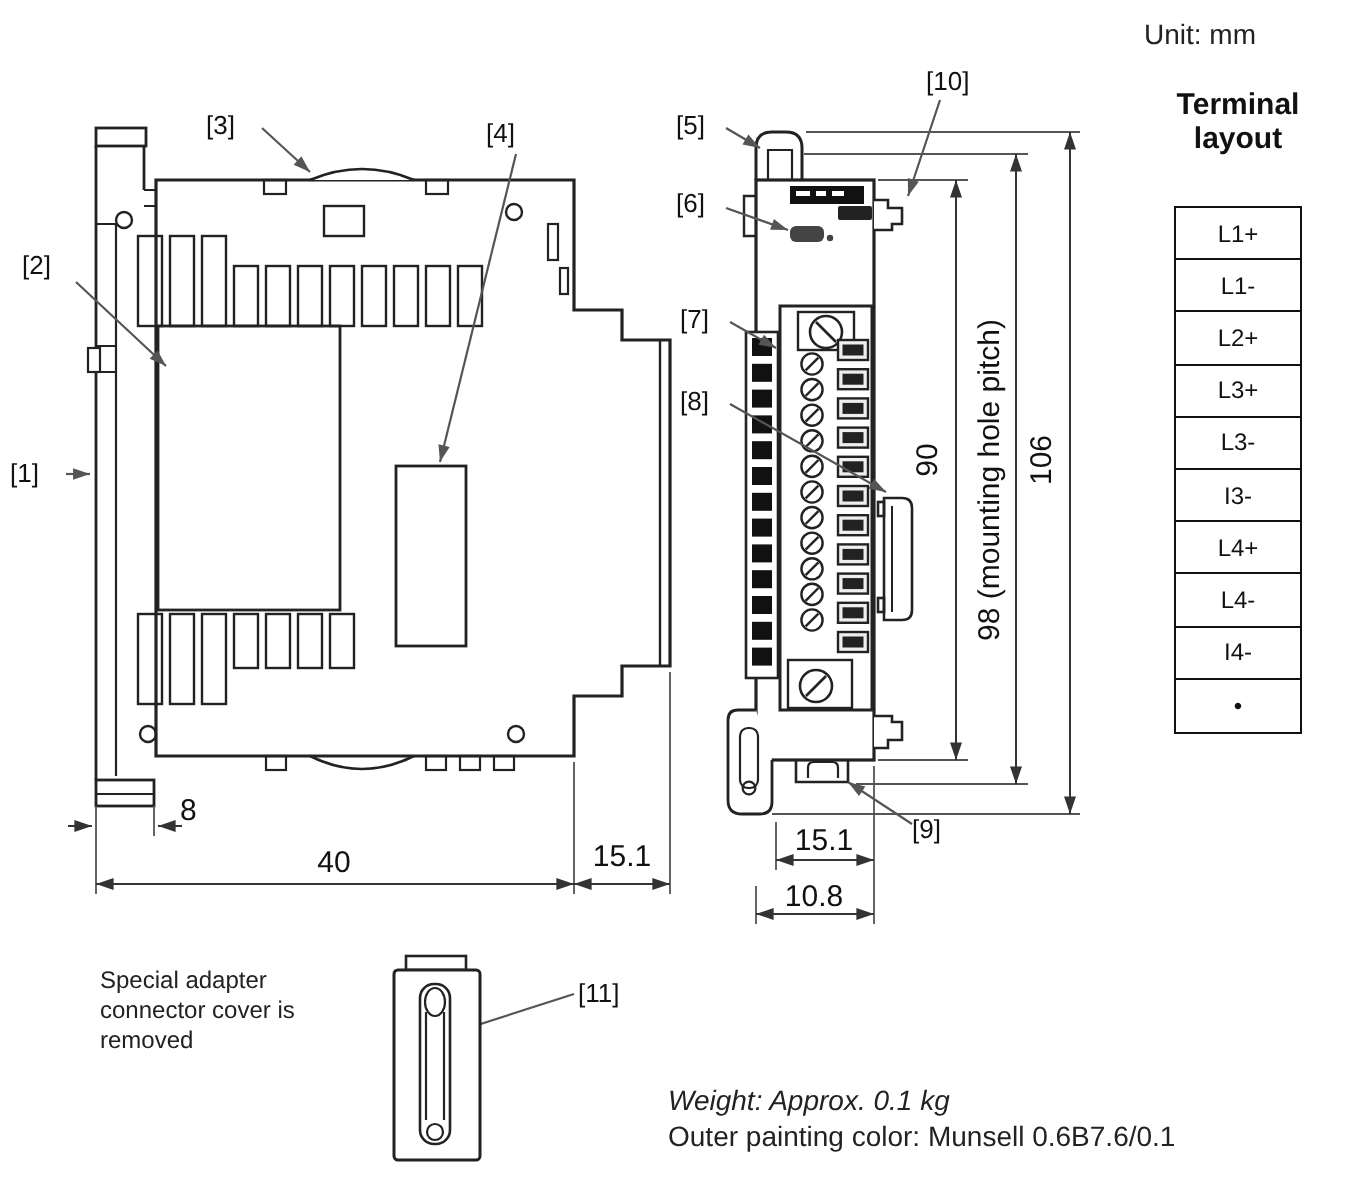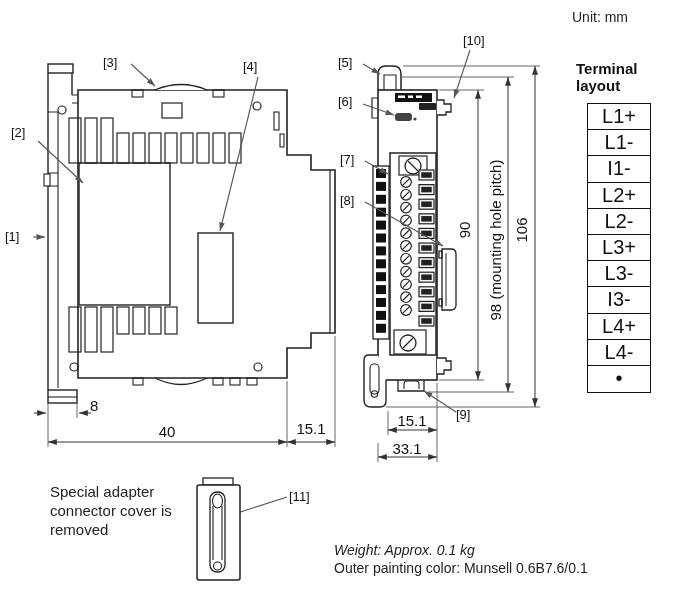--- a/index.html
+++ b/index.html
@@ -5,26 +5,26 @@
   html,body{margin:0;padding:0;background:#fff;}
   #canvas{position:relative;width:673px;height:590px;background:#fff;overflow:hidden;
           font-family:"Liberation Sans", sans-serif;color:#1a1a1a;}
   #art{position:absolute;left:0;top:0;}
   .txt{position:absolute;white-space:nowrap;}
   .callout{font-size:13px;color:#111;}
   .dim{font-size:15px;color:#111;}
   .dimc{font-size:15px;color:#111;transform:translateX(-50%);}
   .rot{font-size:15px;color:#111;transform:translate(-50%,-50%) rotate(-90deg);}
   .note{font-size:14px;color:#222;}
-  .wrapnote{position:absolute;font-size:15px;line-height:1.25;color:#222;width:126px;white-space:normal;}
-  .tl-title{position:absolute;left:576px;top:61px;width:86px;
+  .wrapnote{position:absolute;font-size:12px;line-height:1.25;color:#222;width:126px;white-space:normal;}
+  .tl-title{position:absolute;left:576px;top:45px;width:86px;text-align:center;
             font-weight:bold;font-size:15px;line-height:1.13;color:#111;white-space:normal;}
   #tl-table{position:absolute;left:587px;top:103px;width:64px;border:1.7px solid #111;box-sizing:border-box;}
   .tl-cell{height:26.2px;box-sizing:border-box;border-bottom:1.7px solid #111;
-           display:flex;align-items:center;justify-content:center;font-size:20px;color:#111;}
+           display:flex;align-items:center;justify-content:center;font-size:12px;color:#111;}
   .tl-cell:last-child{border-bottom:none;}
 </style>
 </head>
 <body>
 
 <div id="canvas">
 
 <svg id="art" width="673" height="590" viewBox="0 0 673 590">
   <defs>
     <marker id="ma" viewBox="0 0 10 8" markerWidth="10" markerHeight="8" refX="9.3" refY="4" orient="auto-start-reverse">
@@ -247,37 +247,36 @@
 <div class="txt callout" style="left:340px;top:152px;">[7]</div>
 <div class="txt callout" style="left:340px;top:193px;">[8]</div>
 <div class="txt callout" style="left:456px;top:407px;">[9]</div>
 <div class="txt callout" style="left:463px;top:33px;">[10]</div>
 <div class="txt callout" style="left:289px;top:489px;text-align:center;">[11]</div>
 
 <div class="txt dim" style="left:90px;top:397px;">8</div>
 <div class="txt dimc" style="left:167px;top:423px;">40</div>
 <div class="txt dimc" style="left:311px;top:420px;">15.1</div>
 <div class="txt dimc" style="left:412px;top:412px;">15.1</div>
-<div class="txt dimc" style="left:407px;top:440px;">33.1</div>
+<div class="txt dimc" style="left:407px;top:440px;">10.8</div>
 <div class="txt rot" style="left:464px;top:230px;">90</div>
 <div class="txt rot" style="left:495px;top:240px;">98 (mounting hole pitch)</div>
 <div class="txt rot" style="left:521px;top:230px;">106</div>
 
 <div class="wrapnote" style="left:50px;top:483px;">Special adapter connector cover is removed</div>
 <div class="txt note" style="left:334px;top:542px;font-style:italic;">Weight: Approx. 0.1 kg</div>
 <div class="txt note" style="left:334px;top:560px;">Outer painting color: Munsell 0.6B7.6/0.1</div>
 
 <div class="tl-title">Terminal layout</div>
 <div id="tl-table">
   <div class="tl-cell">L1+</div>
   <div class="tl-cell">L1-</div>
-  <div class="tl-cell">I1-</div>
   <div class="tl-cell">L2+</div>
-  <div class="tl-cell">L2-</div>
   <div class="tl-cell">L3+</div>
   <div class="tl-cell">L3-</div>
   <div class="tl-cell">I3-</div>
   <div class="tl-cell">L4+</div>
   <div class="tl-cell">L4-</div>
+  <div class="tl-cell">I4-</div>
   <div class="tl-cell">•</div>
 </div>
 
 </div>
 
 </body></html>

